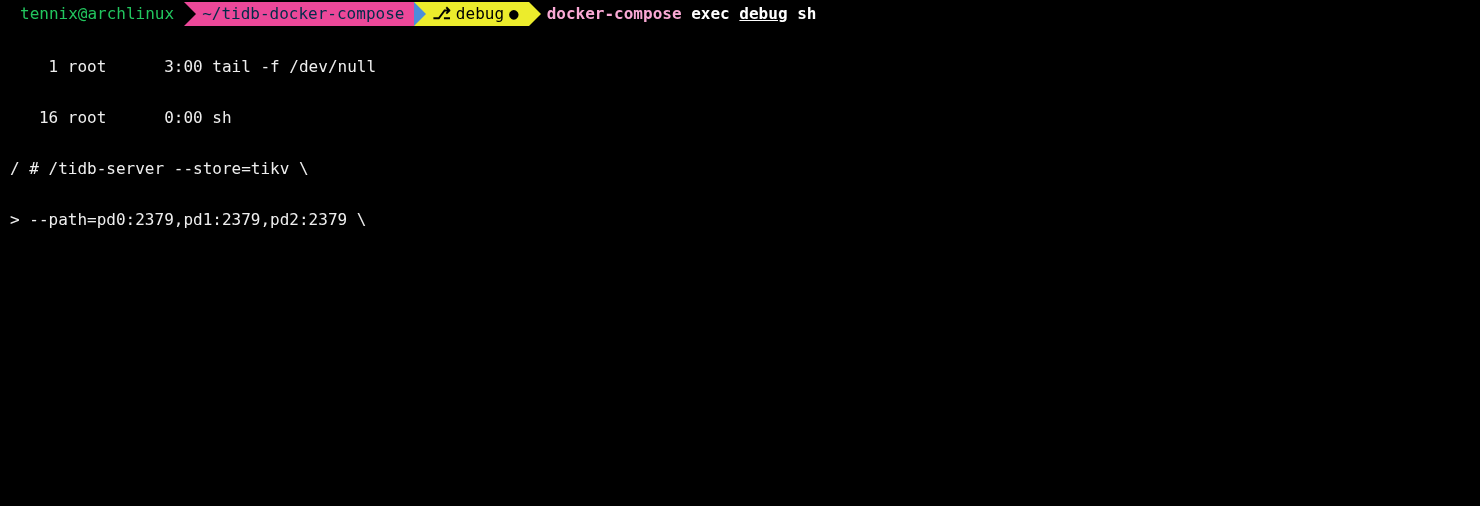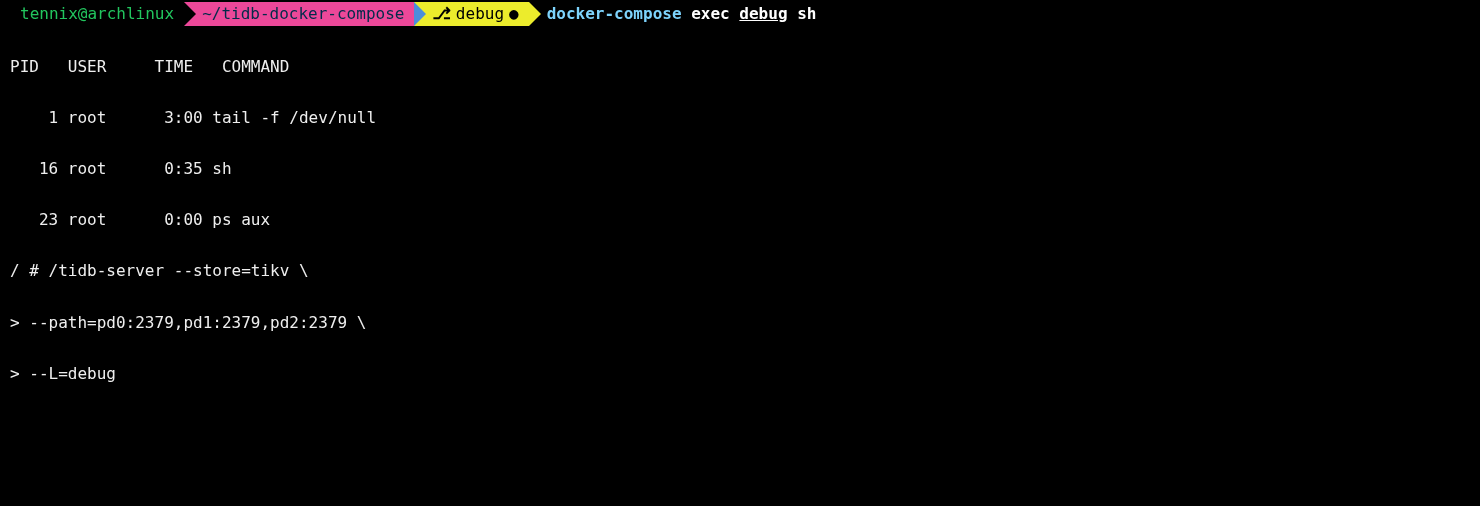--- a/index.html
+++ b/index.html
@@ -66,21 +66,21 @@
       margin-right: 5px;
       font-weight: bold;
     }
     .dot {
       margin-left: 5px;
     }
     .command-part {
       padding-left: 18px;
       font-weight: bold;
     }
-    .cmd-green { color: #7dd3fc; }
+    .cmd-green { color: #f9a8d4; }
     .cmd-white { color: #ffffff; }
     .cmd-underline { text-decoration: underline; }
 
     .terminal-body {
       padding: 0 10px;
       white-space: pre;
       font-weight: 500;
       color: #eeeeee;
     }
   </style>
@@ -104,27 +104,24 @@
     <span class="cmd-white"> </span>
     <span class="cmd-white">exec</span>
     <span class="cmd-white"> </span>
     <span class="cmd-white cmd-underline">debug</span>
     <span class="cmd-white"> </span>
     <span class="cmd-white">sh</span>
   </div>
 </div>
 
 <div class="terminal-body">
-<div>PID   USER     TIME   COMMAND</div>
 <div>    1 root      3:00 tail -f /dev/null</div>
-<div>   16 root      0:35 sh</div>
-<div>   23 root      0:00 ps aux</div>
+<div>   16 root      0:00 sh</div>
 <div>/ # /tidb-server --store=tikv \</div>
 <div>&gt; --path=pd0:2379,pd1:2379,pd2:2379 \</div>
-<div>&gt; --L=debug</div>
 
 
 
 
 
 
 
 
 
 </div>

